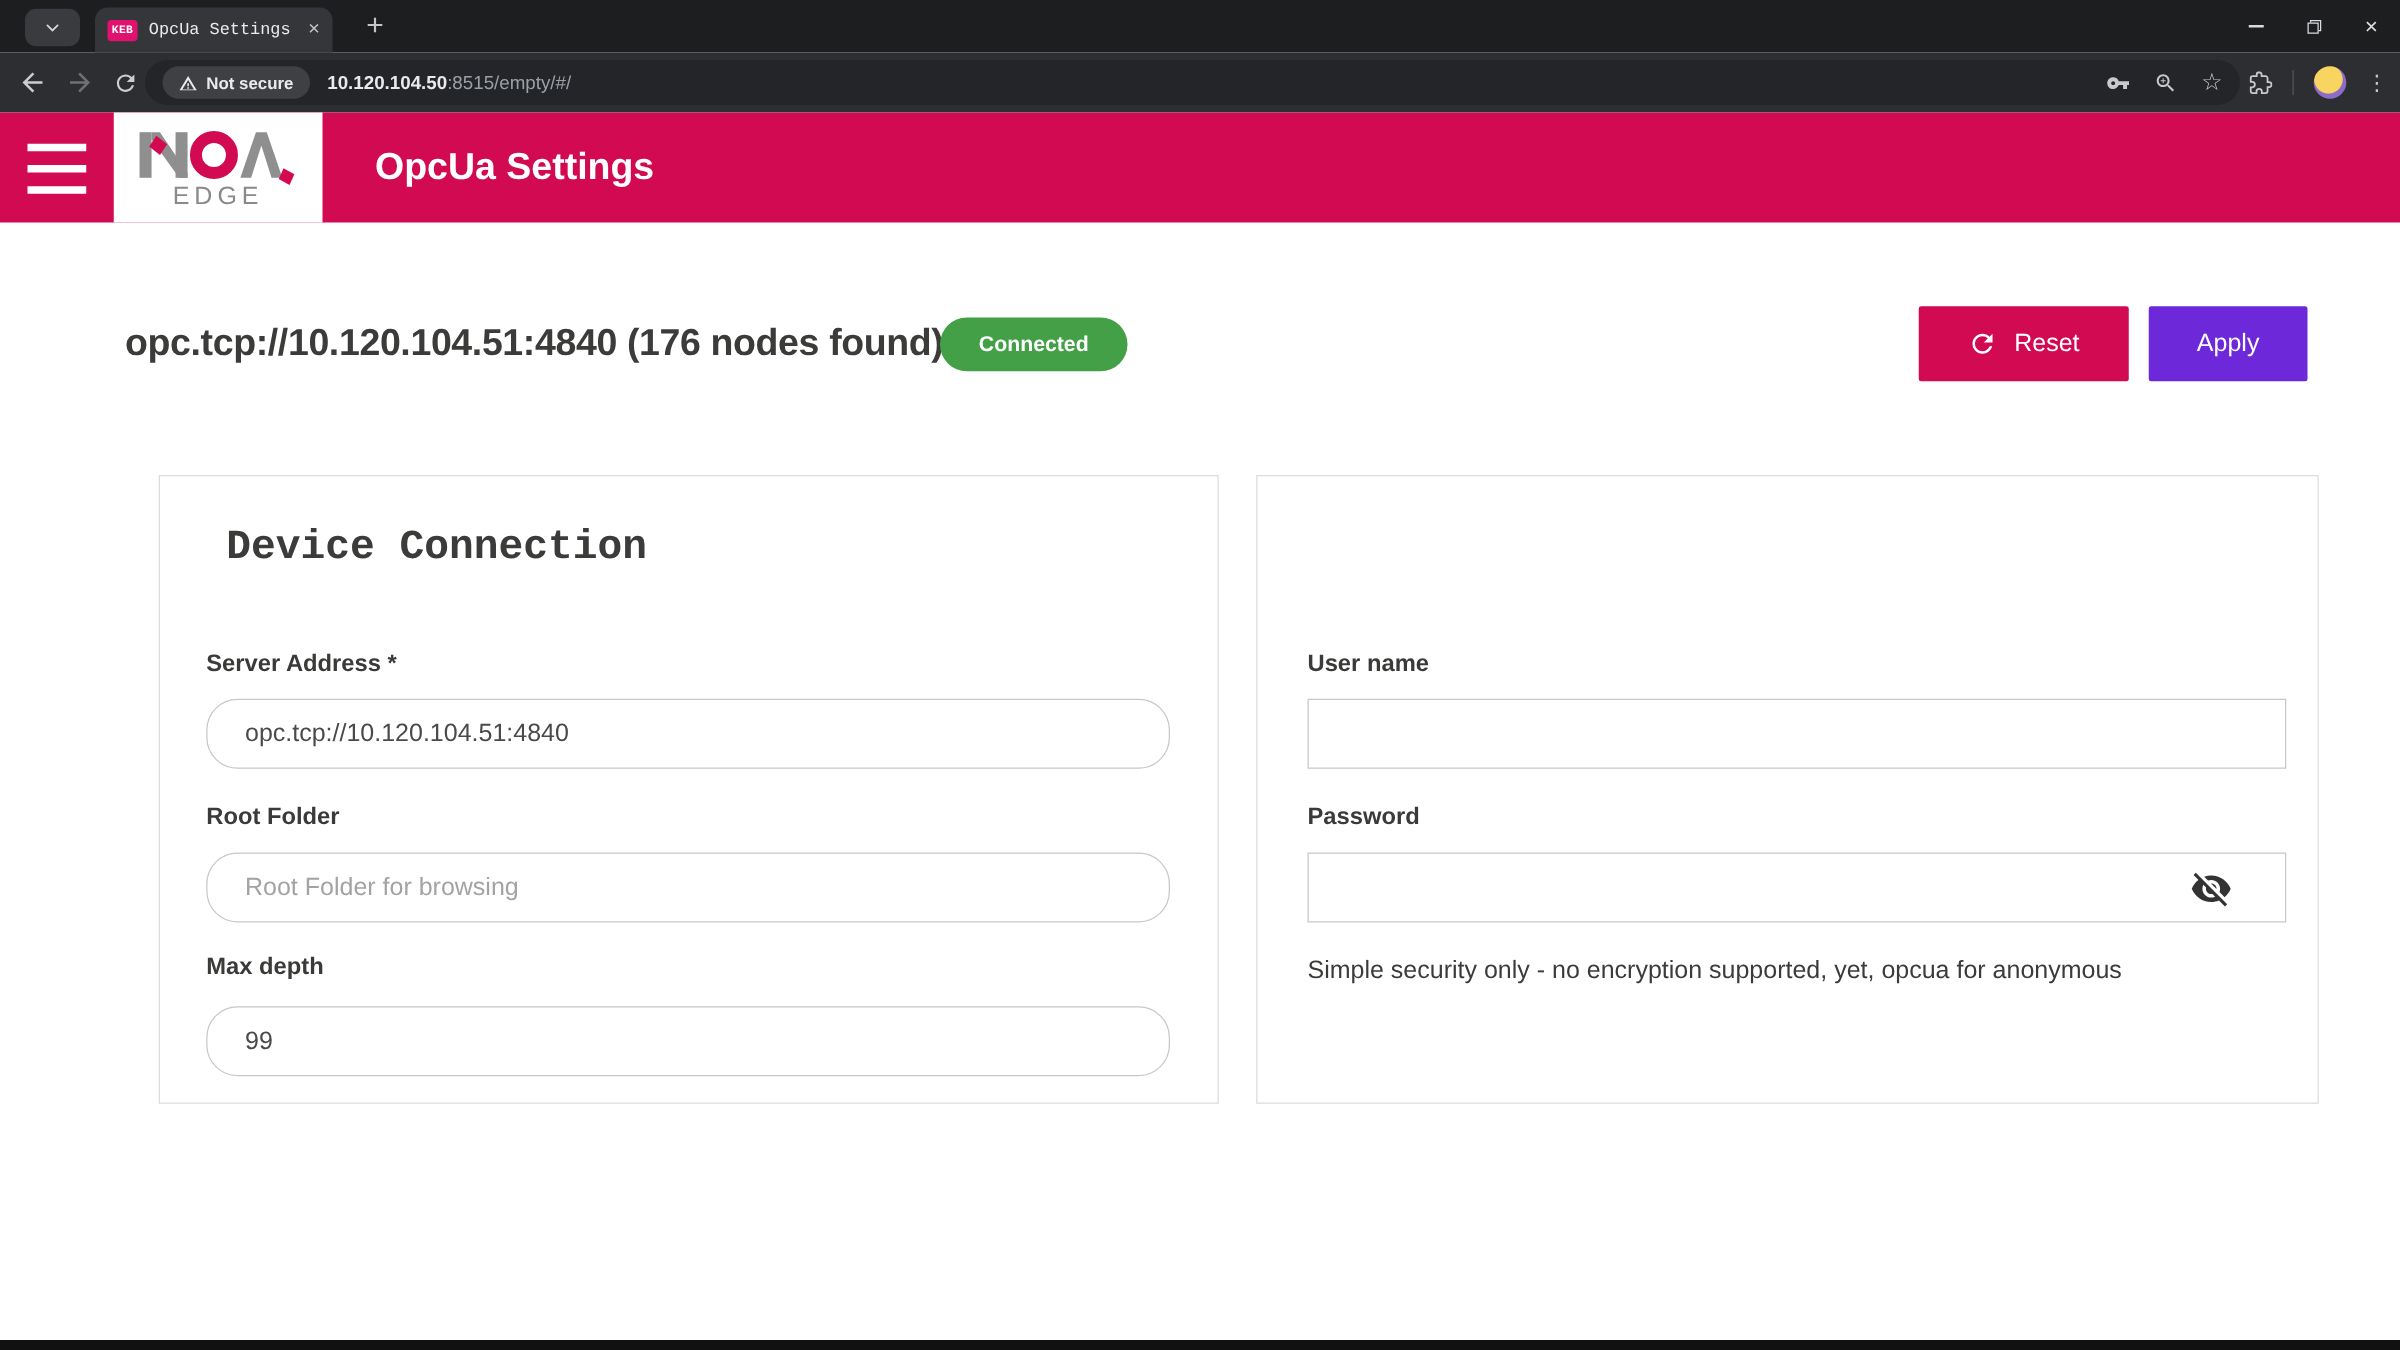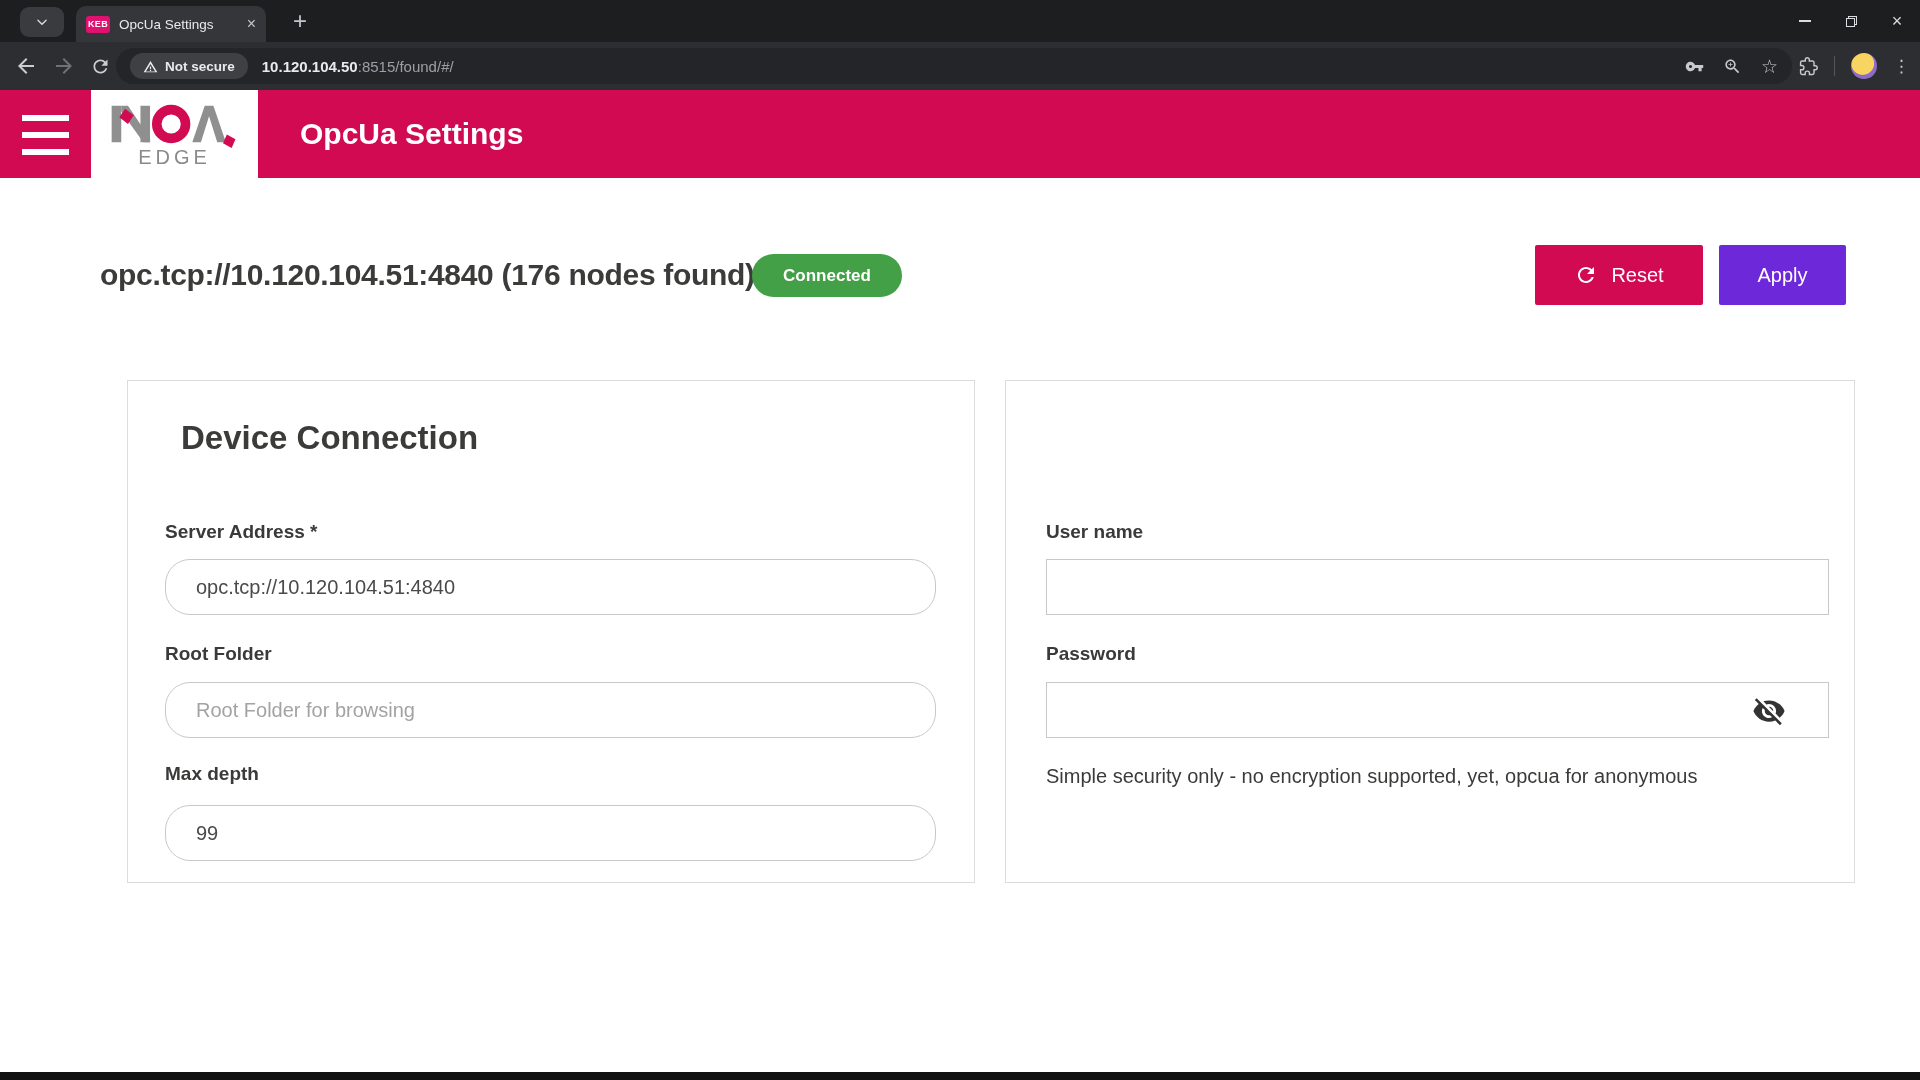--- a/index.html
+++ b/index.html
@@ -5,21 +5,21 @@
   * { margin:0; padding:0; box-sizing:border-box; }
   html,body { width:1920px; height:1080px; overflow:hidden; background:#fff;
               font-family:"Liberation Sans", sans-serif; }
   .canvas { position:relative; width:1920px; height:1080px; background:#fff; }
 
   
   .titlebar { position:absolute; top:0; left:0; width:1920px; height:42px; background:#1d1e20; }
   .tab-search { position:absolute; left:20px; top:7px; width:44px; height:30px; border-radius:9px;
                 background:#3a3b3e; display:flex; align-items:center; justify-content:center; }
   .tab { position:absolute; left:76px; top:6px; width:190px; height:36px; background:#35363a;
-         border-radius:10px 10px 0 0; display:flex; align-items:center; padding:0 10px; gap:9px; }
+         border-radius:10px 10px 0 0; display:flex; align-items:center; padding:0 10px; gap:9px;font-family:Liberation Mono, monospace; }
   .favicon { width:24px; height:17px; background:#e1126f; border-radius:3px; color:#fff;
              font-size:9px; font-weight:bold; display:flex; align-items:center; justify-content:center;
              letter-spacing:.3px; flex:none; }
   .tab-title { flex:1; color:#e8eaed; font-size:13.5px; white-space:nowrap; overflow:hidden; }
   .tab-close { color:#c5c6c9; font-size:16px; line-height:1; cursor:pointer; }
   .new-tab { position:absolute; left:284px; top:5px; color:#c5c6c9; font-size:24px; font-weight:300;
              width:32px; height:32px; display:flex; align-items:center; justify-content:center; }
   .win-controls { position:absolute; right:0; top:0; height:42px; display:flex; }
   .win-btn { width:46px; height:42px; display:flex; align-items:center; justify-content:center; color:#dadce0; }
   .win-btn.min span { display:block; width:12px; height:1.5px; background:#dadce0; }
@@ -72,21 +72,21 @@
            align-items:center; justify-content:center; }
   .btn { border:none; color:#fff; font-size:20px; font-family:inherit; display:flex; align-items:center;
          justify-content:center; cursor:pointer; border-radius:2px; }
   .btn-reset { position:absolute; left:1535px; top:245px; width:168px; height:60px; background:#d20a52; gap:13px; }
   .btn-apply { position:absolute; left:1719px; top:245px; width:127px; height:60px; background:#6d28d9; }
 
   
   .card { position:absolute; top:380px; height:503px; background:#fff; border:1px solid #dcdcdc; }
   .card-device { left:127px;  width:848px; }
   .card-secure { left:1005px; width:850px; }
-  .card-title { position:absolute; left:53px; top:38px; font-size:33px; font-weight:bold; color:#3b3b3a; }
+  .card-title { position:absolute; left:53px; top:38px; font-size:33px; font-weight:bold; color:#3b3b3a;font-family:Liberation Mono, monospace; }
   .field-label { position:absolute; font-size:19px; font-weight:bold; color:#3a3a39; }
   .tinput { position:absolute; height:56px; border:1px solid #c8c8c8; background:#fff; font-size:20px;
             color:#4a4a49; padding:0 46px 0 30px; font-family:inherit; outline:none; }
   .tinput::placeholder { color:#a3a3a3; }
   .card-device .field-label, .card-device .tinput { left:37px; }
   .card-device .tinput { width:771px;border-radius:25px; }
   .card-secure .field-label, .card-secure .tinput, .card-secure .note { left:40px; }
   .card-secure .tinput { width:783px; }
   .l1 { top:140px;text-align:center; } .i1 { top:178px; }
   .l2 { top:262px; } .i2 { top:301px; }
@@ -140,21 +140,21 @@
     </svg>
 
   <div class="omnibox">
     <div class="chip">
       <svg width="15" height="15" viewBox="0 0 24 24">
           <path d="M12 3L1 21h22L12 3zm0 5l7.5 12h-15L12 8zm-1 4v4h2v-4h-2zm0 5.2v2h2v-2h-2z" fill="#e8eaed"></path>
         </svg>
       <span class="chip-label">Not secure</span>
     </div>
     <div class="url">
-      <span class="host">10.120.104.50</span><span class="rest">:8515/found/#/</span>
+      <span class="host">10.120.104.50</span><span class="rest">:8515/empty/#/</span>
     </div>
     <div class="omni-right">
       <svg width="19" height="19" viewBox="0 0 24 24">
           <path d="M12.65 10C11.83 7.67 9.61 6 7 6c-3.31 0-6 2.69-6 6s2.69 6 6 6c2.61 0 4.83-1.67 5.65-4H17v4h4v-4h2v-4H12.65zM7 14c-1.1 0-2-.9-2-2s.9-2 2-2 2 .9 2 2-.9 2-2 2z" fill="#c7c9cc"></path>
         </svg>
       <svg width="19" height="19" viewBox="0 0 24 24">
           <path d="M15.5 14h-.79l-.28-.27C15.41 12.59 16 11.11 16 9.5 16 5.91 13.09 3 9.5 3S3 5.91 3 9.5 5.91 16 9.5 16c1.61 0 3.09-.59 4.23-1.57l.27.28v.79l5 4.99L20.49 19l-4.99-5zm-6 0C7.01 14 5 11.99 5 9.5S7.01 5 9.5 5 14 7.01 14 9.5 11.99 14 9.5 14zm2.5-4h-2v2H9v-2H7V9h2V7h1v2h2v1z" fill="#c7c9cc"></path>
         </svg>
       <span class="star">☆</span>
     </div>

